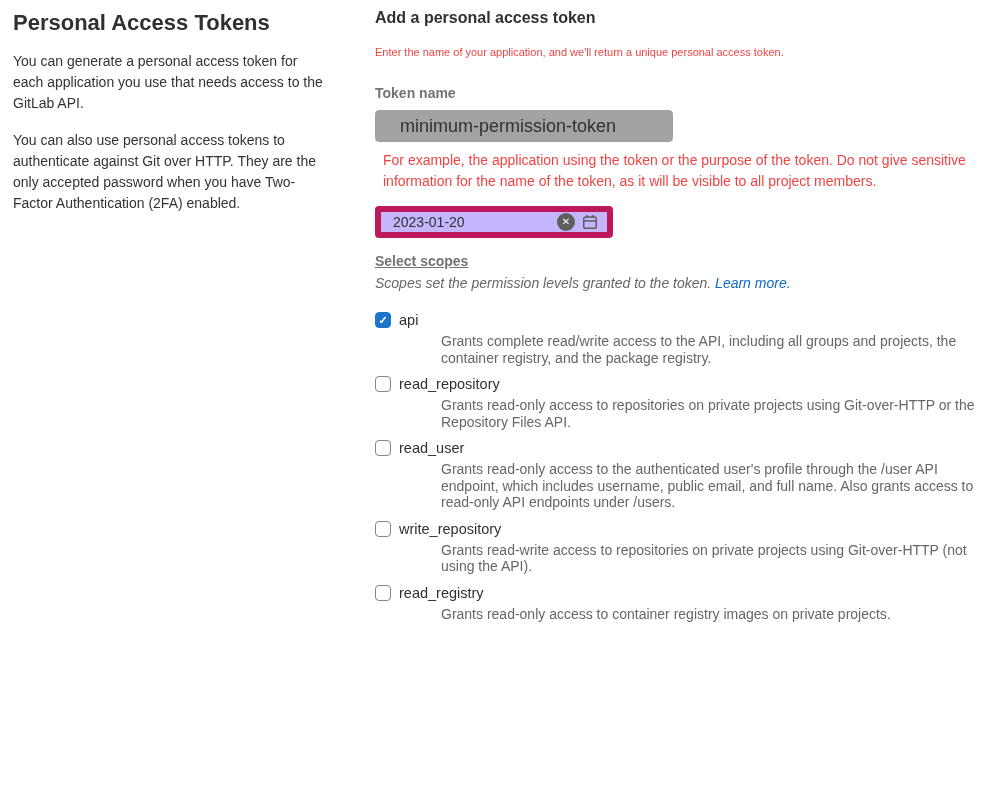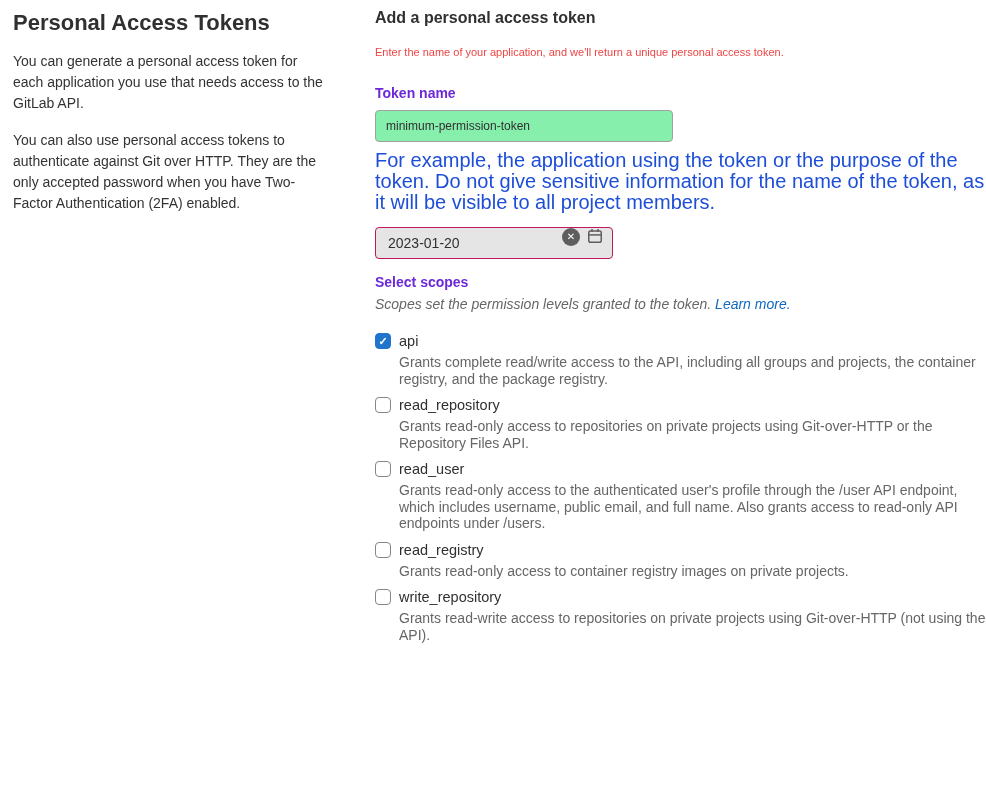--- a/index.html
+++ b/index.html
@@ -40,52 +40,53 @@
   .form-subtitle {
     margin: 0 0 22px 0;
     font-size: 11px;
     line-height: 21px;
     color: #ef4444;
   }
   .field-label {
     display: block;
     font-size: 14px;
     font-weight: bold;
-    color: #6d28d9;
+    color: #737373;
     margin: 0 0 9px 0;
   }
   .text-input {
     width: 298px; height: 32px;
     border: 1px solid #a0a0a0;
     border-radius: 4px;
-    padding: 0 10px;
+    padding: 0 24px;
     font-family: "Liberation Sans", sans-serif;
-    font-size: 12px;
+    font-size: 18px;
     color: #303030;
     outline: none;
-    background: #86efac;
+    background: #a3a3a3;
   }
   .field-help {
-    margin: 8px 0 0 0;
-    font-size: 20px;
-    line-height: 21px;
-    color: #1d4ed8;
+    margin: 8px 0 0 8px;
+    font-size: 14px;
+    line-height: 21px;
+    color: #ef4444;
     max-width: 622px;
   }
   .section { margin-bottom: 15px; }
   .section.token-name { margin-bottom: 14px; }
 
   
   .date-input-wrap {
     display: inline-flex;
+    align-items: center;
     width: 238px; height: 32px;
-    border: 1px solid #be185d;
+    border: 6px solid #be185d;
     border-radius: 4px;
     padding: 0 9px 0 10px;
-    background: #e5e5e5;
+    background: #c4b5fd;
   }
   .date-input-wrap input {
     border: none; outline: none;
     flex: 1;
     font-family: "Liberation Sans", sans-serif;
     font-size: 14px;
     color: #303030;
     min-width: 0;
     background: transparent;
   }
@@ -98,21 +99,21 @@
     line-height: 18px;
     text-align: center;
     cursor: pointer;
     margin-right: 7px;
     flex-shrink: 0;
     user-select: none;
   }
   .cal-btn { width: 16px; height: 16px; cursor: pointer; flex-shrink: 0; display: inline-flex; }
 
   
-  .scopes-title { margin-bottom: 4px; }
+  .scopes-title { margin-bottom: 4px; text-decoration: underline; }
   .scopes-help {
     margin: 0 0 16px 0;
     font-size: 14px;
     line-height: 21px;
     color: #666666;
     font-style: italic;
   }
   .scopes-help a { color: #1068bf; text-decoration: none; cursor: pointer; }
   .scope-row { display: flex; margin-bottom: 8px; }
   .checkbox {
@@ -141,20 +142,21 @@
     color: #303030;
     line-height: 20px;
     cursor: pointer;
   }
   .scope-desc {
     font-size: 14px;
     line-height: 16.5px;
     color: #666666;
     max-width: 598px;
     margin-top: 3px;
+    margin-left: 42px;
   }
 </style>
 </head>
 <body>
 
 <div class="container">
 
   <div class="sidebar">
     <h1>Personal Access Tokens</h1>
     <p>You can generate a personal access token for each application you use that needs access to the GitLab API.</p>
@@ -215,31 +217,31 @@
           <div class="checkbox"></div>
           <div>
             <div class="scope-name">read_user</div>
             <div class="scope-desc">Grants read-only access to the authenticated user's profile through the /user API endpoint, which includes username, public email, and full name. Also grants access to read-only API endpoints under /users.</div>
           </div>
         </div>
 
         <div class="scope-row">
           <div class="checkbox"></div>
           <div>
+            <div class="scope-name">write_repository</div>
+            <div class="scope-desc">Grants read-write access to repositories on private projects using Git-over-HTTP (not using the API).</div>
+          </div>
+        </div>
+
+        <div class="scope-row">
+          <div class="checkbox"></div>
+          <div>
             <div class="scope-name">read_registry</div>
             <div class="scope-desc">Grants read-only access to container registry images on private projects.</div>
           </div>
         </div>
 
-        <div class="scope-row">
-          <div class="checkbox"></div>
-          <div>
-            <div class="scope-name">write_repository</div>
-            <div class="scope-desc">Grants read-write access to repositories on private projects using Git-over-HTTP (not using the API).</div>
-          </div>
-        </div>
-
 
       </div>
     </div>
 
   </div>
 </div>
 
 </body></html>

